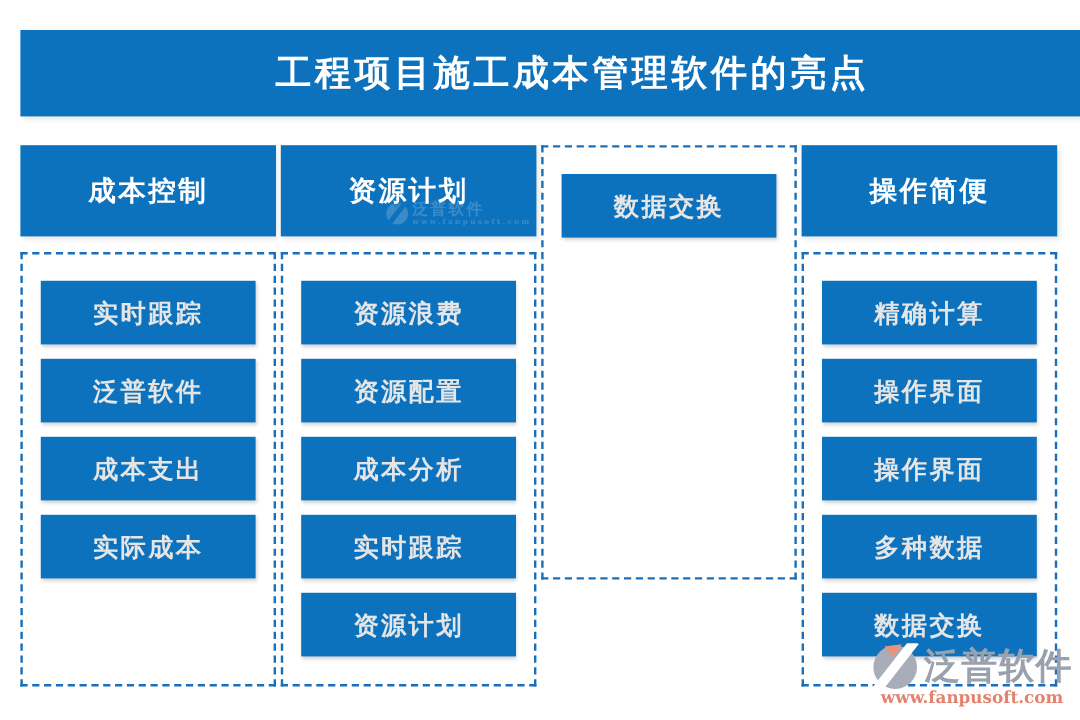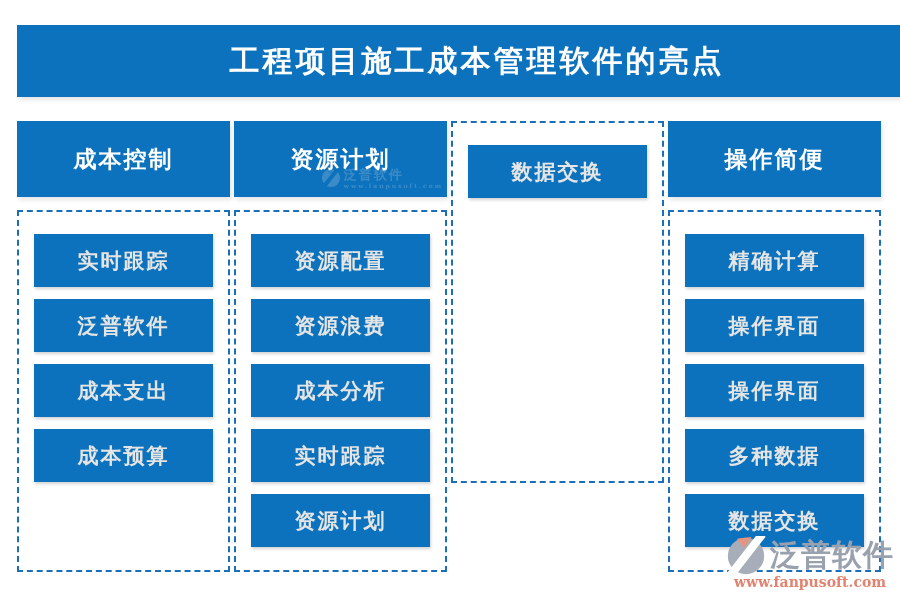--- a/index.html
+++ b/index.html
@@ -84,21 +84,21 @@
       <div class="item">
           <span>实时跟踪</span>
         </div>
       <div class="item">
           <span>泛普软件</span>
         </div>
       <div class="item">
           <span>成本支出</span>
         </div>
       <div class="item">
-          <span>成本预算</span>
+          <span>实际成本</span>
         </div>
     </div>
   </div>
 
   <div class="column">
     <div class="col-header">
       <span>资源计划</span>
       <span class="header-watermark">
         <svg class="logo" viewBox="0 0 44 44">
           <circle cx="22" cy="22" r="20" fill="#dfe4ea"></circle>
@@ -106,24 +106,24 @@
           <path d="M12 3 L28 1 L20 13 Z" fill="#0c72bd" opacity="0.4"></path>
         </svg>
         <span class="wm-text">
           <span class="wm-brand">泛普软件</span>
           <span class="wm-url">www.fanpusoft.com</span>
         </span>
       </span>
     </div>
     <div class="col-body">
       <div class="item">
-          <span>资源配置</span>
+          <span>资源浪费</span>
         </div>
       <div class="item">
-          <span>资源浪费</span>
+          <span>资源配置</span>
         </div>
       <div class="item">
           <span>成本分析</span>
         </div>
       <div class="item">
           <span>实时跟踪</span>
         </div>
       <div class="item">
           <span>资源计划</span>
         </div>

